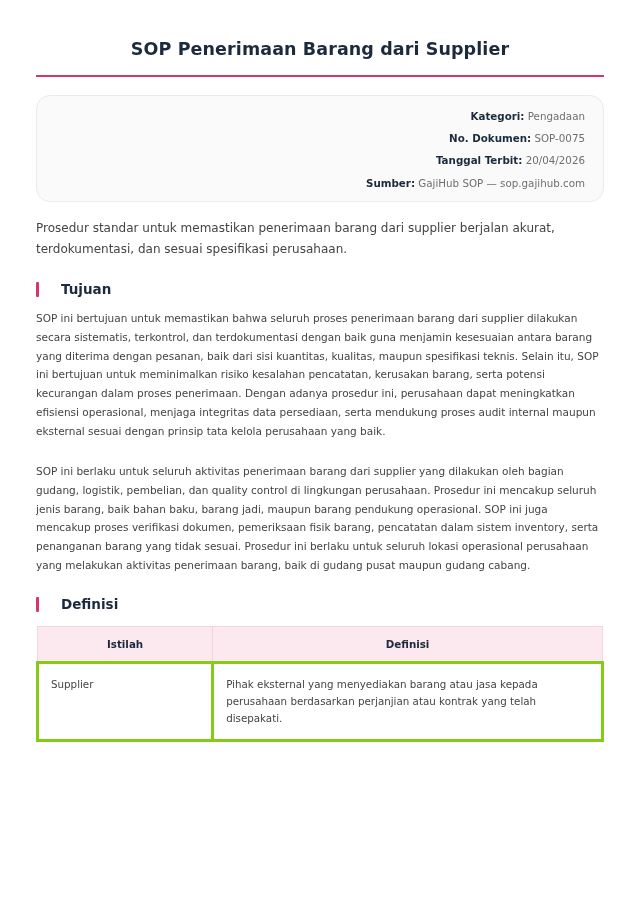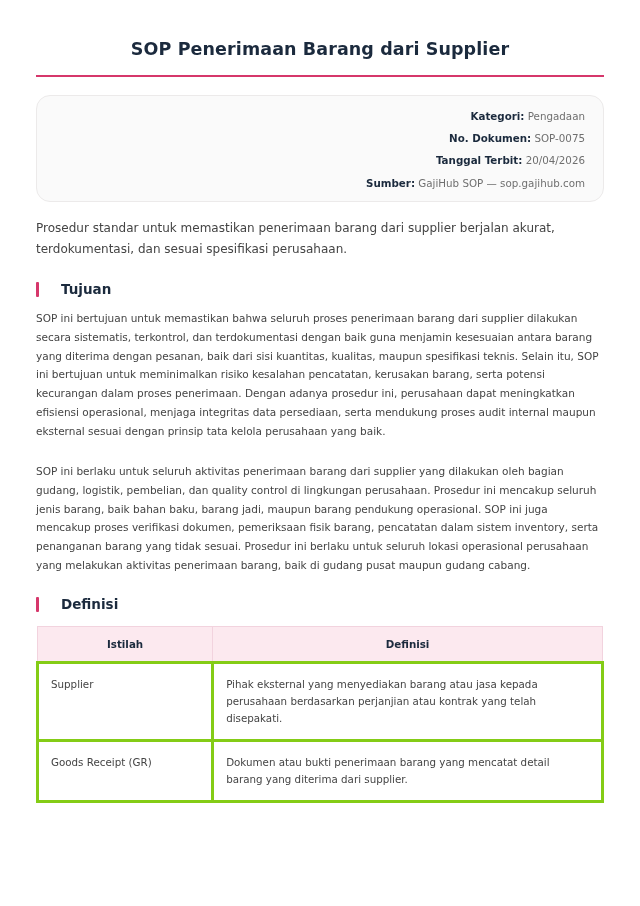--- a/index.html
+++ b/index.html
@@ -171,21 +171,17 @@
         <tr>
           <th>Istilah</th>
           <th>Definisi</th>
         </tr>
       </thead>
       <tbody>
         <tr>
           <td>Supplier</td>
           <td>Pihak eksternal yang menyediakan barang atau jasa kepada perusahaan berdasarkan perjanjian atau kontrak yang telah disepakati.</td>
         </tr>
-        <tr>
-          <td>Goods Receipt (GR)</td>
-          <td>Dokumen atau bukti penerimaan barang yang mencatat detail barang yang diterima dari supplier.</td>
-        </tr>
       </tbody>
     </table>
   </div>
 
 </div>
 
 </body></html>

